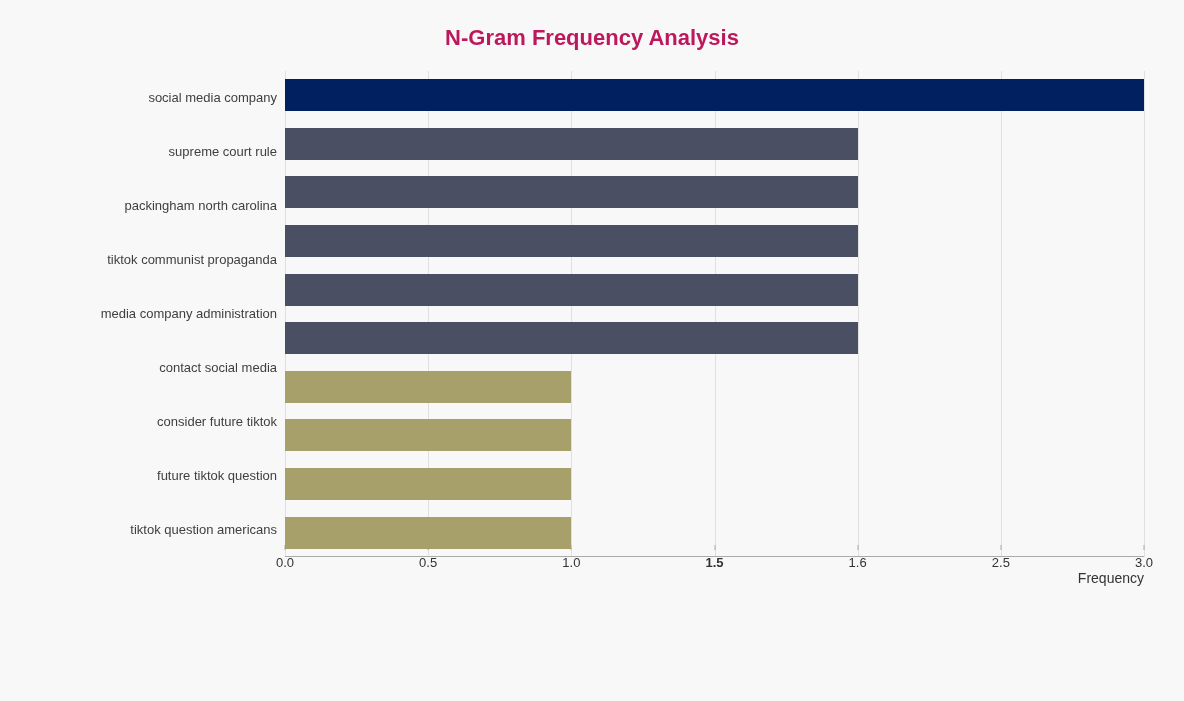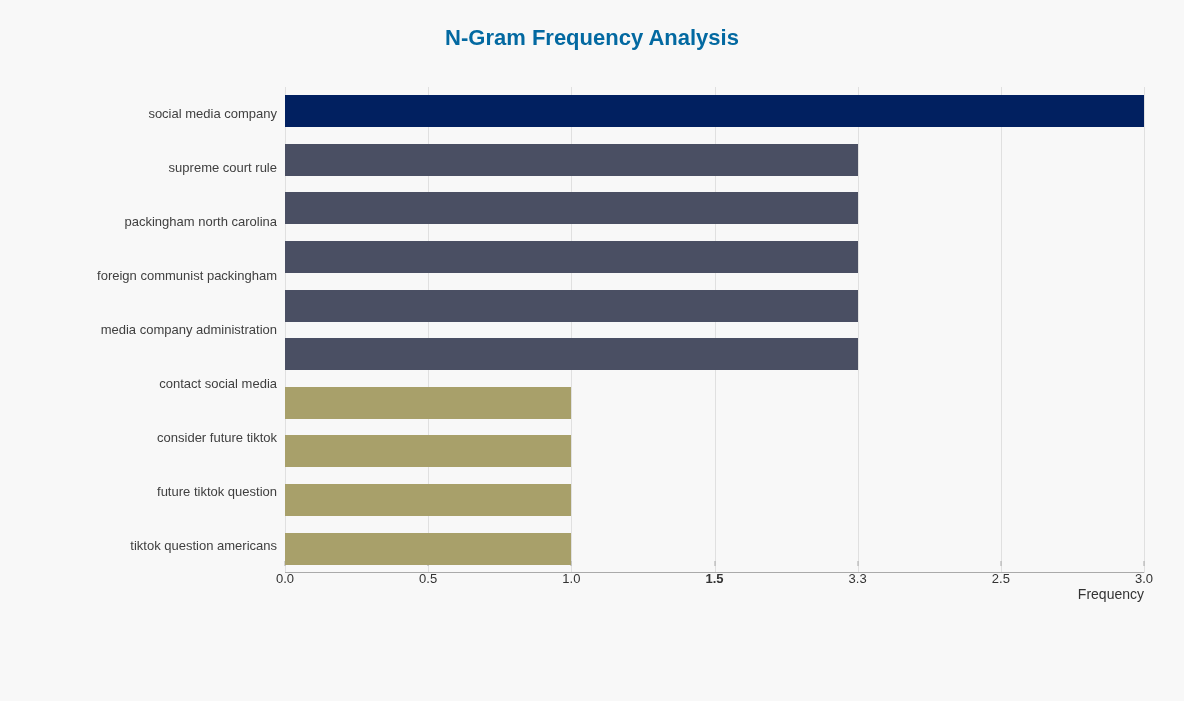--- a/index.html
+++ b/index.html
@@ -17,22 +17,22 @@
       background: #f8f8f8;
       width: 1184px;
       height: 701px;
       position: relative;
       padding: 20px 40px 80px 40px;
     }
     .chart-title {
       text-align: center;
       font-size: 22px;
       font-weight: bold;
-      color: #0369a1;
-      margin-bottom: 18px;
+      color: #be185d;
+      margin-bottom: 2px;
       padding-top: 5px;
     }
     .chart-area {
       display: flex;
       flex-direction: column;
       width: 100%;
       height: calc(100% - 60px);
       position: relative;
     }
     .y-labels {
@@ -112,21 +112,21 @@
 <div class="chart-container">
   <div class="chart-title">N-Gram Frequency Analysis</div>
   <div class="chart-area">
 
     <div style="position:relative; flex:1; display:flex; flex-direction:row;">
 
       <div class="y-labels" id="y-labels">
           <div class="y-label">social media company</div>
           <div class="y-label">supreme court rule</div>
           <div class="y-label">packingham north carolina</div>
-          <div class="y-label">foreign communist packingham</div>
+          <div class="y-label">tiktok communist propaganda</div>
           <div class="y-label">media company administration</div>
           <div class="y-label">contact social media</div>
           <div class="y-label">consider future tiktok</div>
           <div class="y-label">future tiktok question</div>
           <div class="y-label">tiktok question americans</div>
         </div>
 
       <div class="plot-area" id="plot-area" style="position:relative;">
 
         <div class="grid-lines" id="grid-lines">
@@ -181,21 +181,21 @@
       <div style="flex:1; position:relative;" id="x-ticks-container">
         <div style="position:absolute; bottom:8px; left:0; right:0; text-align:right; font-size:14px; color:#333;">Frequency</div>
       <div class="x-tick" style="left: 0%; bottom: 24px;">0.0</div>
           <div style="position: absolute; bottom: 44px; left: 0%; width: 1px; height: 5px; background: rgb(170, 170, 170); transform: translateX(-50%);"></div>
           <div class="x-tick" style="left: 16.6667%; bottom: 24px;">0.5</div>
           <div style="position: absolute; bottom: 44px; left: 16.6667%; width: 1px; height: 5px; background: rgb(170, 170, 170); transform: translateX(-50%);"></div>
           <div class="x-tick" style="left: 33.3333%; bottom: 24px;">1.0</div>
           <div style="position: absolute; bottom: 44px; left: 33.3333%; width: 1px; height: 5px; background: rgb(170, 170, 170); transform: translateX(-50%);"></div>
           <div class="x-tick" style="left: 50%; bottom: 24px; font-weight: bold;">1.5</div>
           <div style="position: absolute; bottom: 44px; left: 50%; width: 1px; height: 5px; background: rgb(170, 170, 170); transform: translateX(-50%);"></div>
-          <div class="x-tick" style="left: 66.6667%; bottom: 24px;">3.3</div>
+          <div class="x-tick" style="left: 66.6667%; bottom: 24px;">1.6</div>
           <div style="position: absolute; bottom: 44px; left: 66.6667%; width: 1px; height: 5px; background: rgb(170, 170, 170); transform: translateX(-50%);"></div>
           <div class="x-tick" style="left: 83.3333%; bottom: 24px;">2.5</div>
           <div style="position: absolute; bottom: 44px; left: 83.3333%; width: 1px; height: 5px; background: rgb(170, 170, 170); transform: translateX(-50%);"></div>
           <div class="x-tick" style="left: 100%; bottom: 24px;">3.0</div>
           <div style="position: absolute; bottom: 44px; left: 100%; width: 1px; height: 5px; background: rgb(170, 170, 170); transform: translateX(-50%);"></div>
         </div>
     </div>
   </div>
 </div>
 

